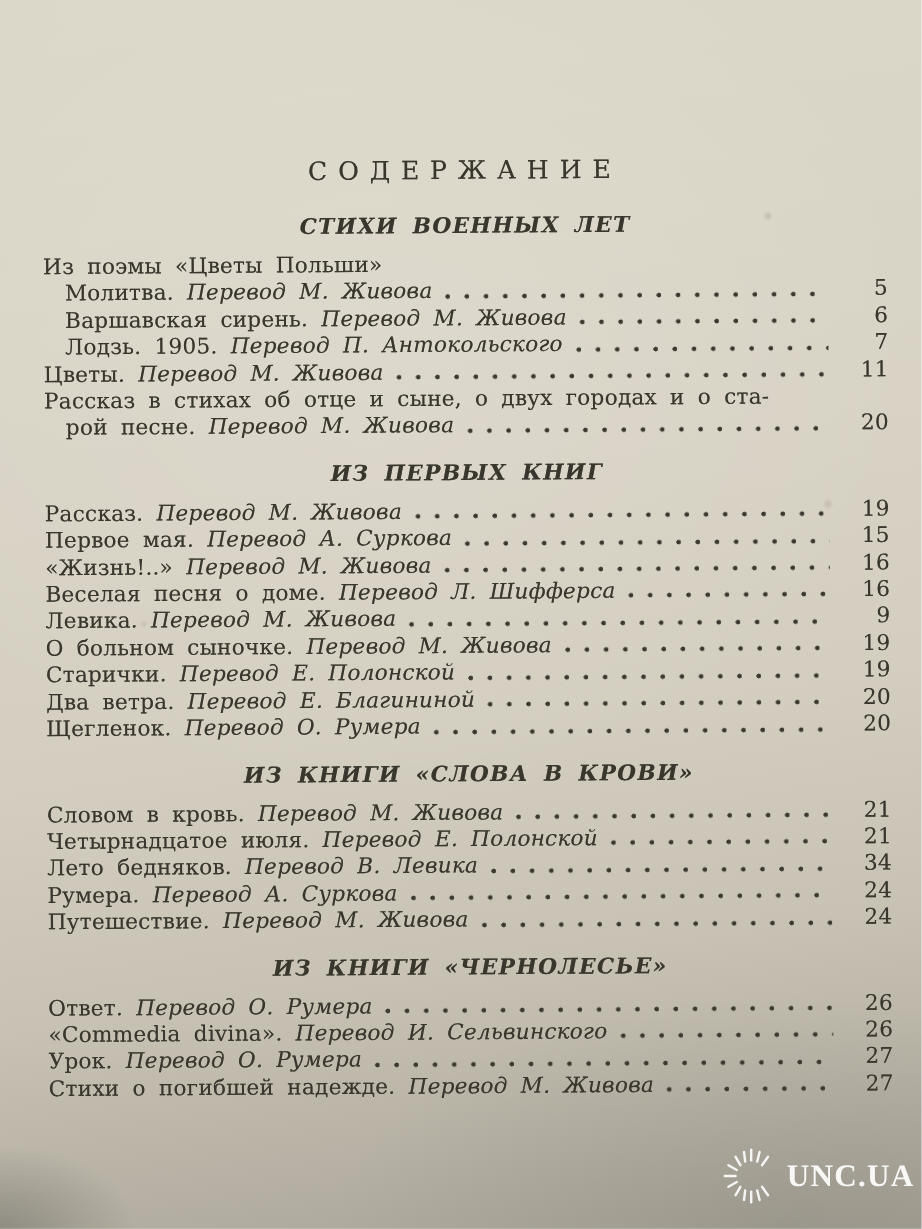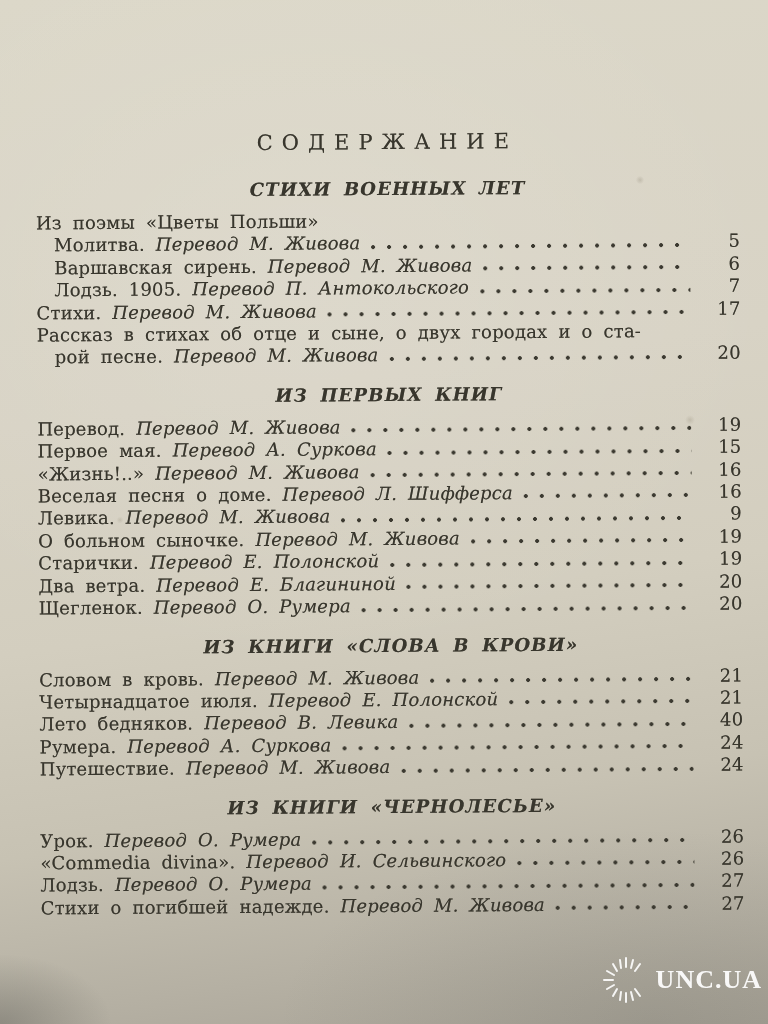--- a/index.html
+++ b/index.html
@@ -80,35 +80,35 @@
         <span class="dots"></span>
         <span class="pnum">6</span>
       </div>
       <div class="entry indent">
         <span class="entry-title">Лодзь. 1905.</span>
         <span class="translator">&nbsp;Перевод П. Антокольского</span>
         <span class="dots"></span>
         <span class="pnum">7</span>
       </div>
       <div class="entry">
-        <span class="entry-title">Стихи.</span>
-        <span class="translator">&nbsp;Перевод М. Живова</span>
-        <span class="dots"></span>
-        <span class="pnum">17</span>
+        <span class="entry-title">Цветы.</span>
+        <span class="translator">&nbsp;Перевод М. Живова</span>
+        <span class="dots"></span>
+        <span class="pnum">11</span>
       </div>
       <div class="entry-pre">Рассказ в стихах об отце и сыне, о двух городах и о ста-</div>
       <div class="entry indent">
         <span class="entry-title">рой песне.</span>
         <span class="translator">&nbsp;Перевод М. Живова</span>
         <span class="dots"></span>
         <span class="pnum">20</span>
       </div>
       <div class="section-heading">ИЗ ПЕРВЫХ КНИГ</div>
       <div class="entry">
-        <span class="entry-title">Перевод.</span>
+        <span class="entry-title">Рассказ.</span>
         <span class="translator">&nbsp;Перевод М. Живова</span>
         <span class="dots"></span>
         <span class="pnum">19</span>
       </div>
       <div class="entry">
         <span class="entry-title">Первое мая.</span>
         <span class="translator">&nbsp;Перевод А. Суркова</span>
         <span class="dots"></span>
         <span class="pnum">15</span>
       </div>
@@ -164,49 +164,49 @@
       <div class="entry">
         <span class="entry-title">Четырнадцатое июля.</span>
         <span class="translator">&nbsp;Перевод Е. Полонской</span>
         <span class="dots"></span>
         <span class="pnum">21</span>
       </div>
       <div class="entry">
         <span class="entry-title">Лето бедняков.</span>
         <span class="translator">&nbsp;Перевод В. Левика</span>
         <span class="dots"></span>
-        <span class="pnum">40</span>
+        <span class="pnum">34</span>
       </div>
       <div class="entry">
         <span class="entry-title">Румера.</span>
         <span class="translator">&nbsp;Перевод А. Суркова</span>
         <span class="dots"></span>
         <span class="pnum">24</span>
       </div>
       <div class="entry">
         <span class="entry-title">Путешествие.</span>
         <span class="translator">&nbsp;Перевод М. Живова</span>
         <span class="dots"></span>
         <span class="pnum">24</span>
       </div>
       <div class="section-heading">ИЗ КНИГИ «ЧЕРНОЛЕСЬЕ»</div>
       <div class="entry">
-        <span class="entry-title">Урок.</span>
+        <span class="entry-title">Ответ.</span>
         <span class="translator">&nbsp;Перевод О. Румера</span>
         <span class="dots"></span>
         <span class="pnum">26</span>
       </div>
       <div class="entry">
         <span class="entry-title">«Commedia divina».</span>
         <span class="translator">&nbsp;Перевод И. Сельвинского</span>
         <span class="dots"></span>
         <span class="pnum">26</span>
       </div>
       <div class="entry">
-        <span class="entry-title">Лодзь.</span>
+        <span class="entry-title">Урок.</span>
         <span class="translator">&nbsp;Перевод О. Румера</span>
         <span class="dots"></span>
         <span class="pnum">27</span>
       </div>
       <div class="entry">
         <span class="entry-title">Стихи о погибшей надежде.</span>
         <span class="translator">&nbsp;Перевод М. Живова</span>
         <span class="dots"></span>
         <span class="pnum">27</span>
       </div>

